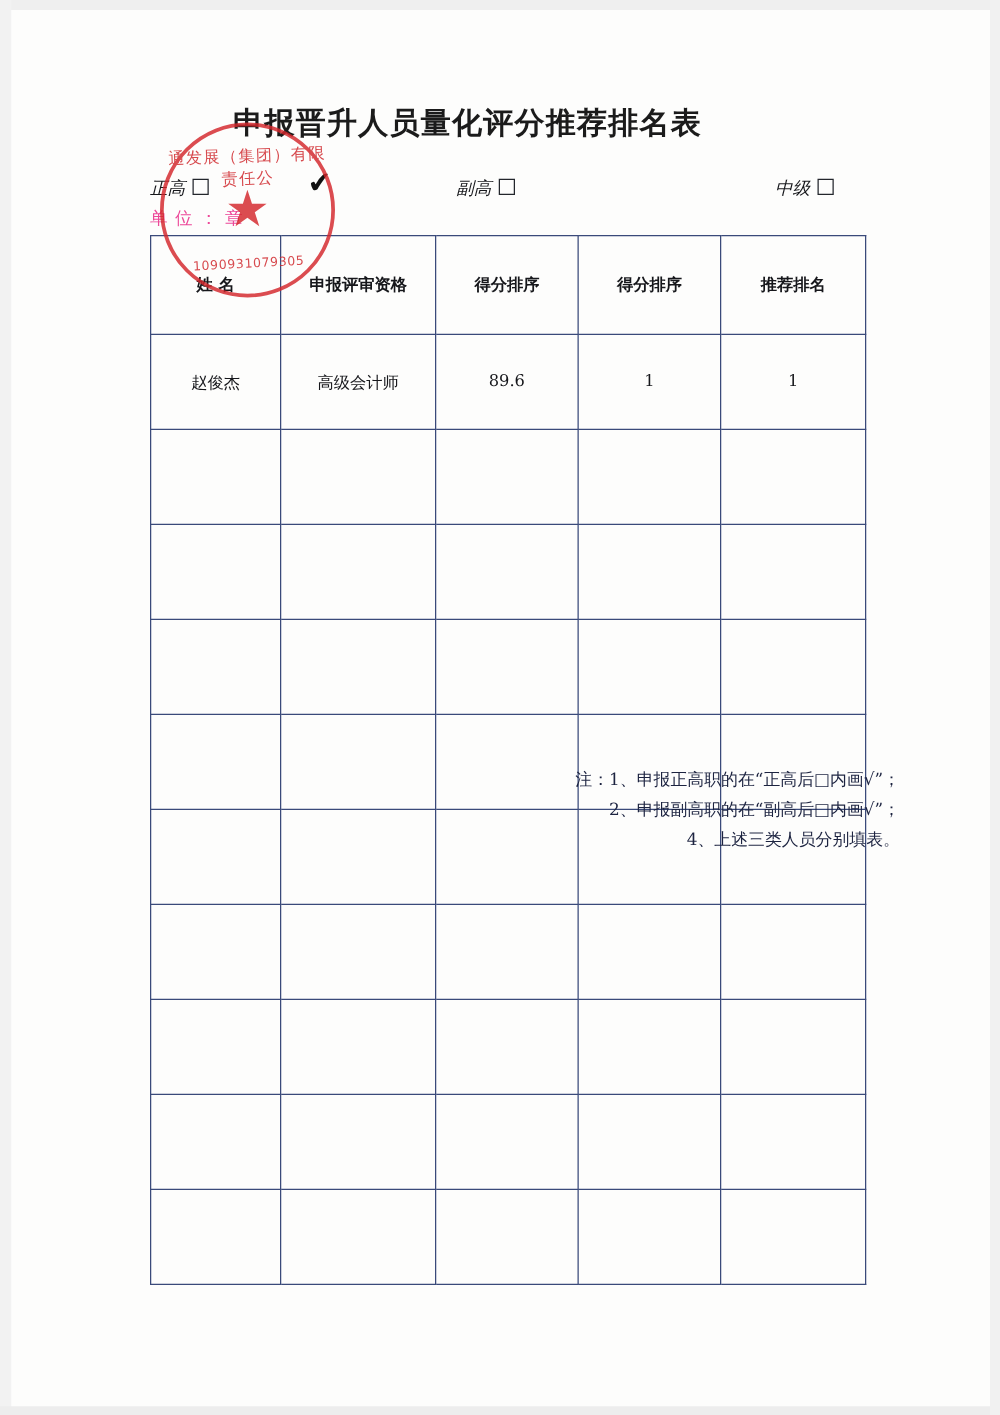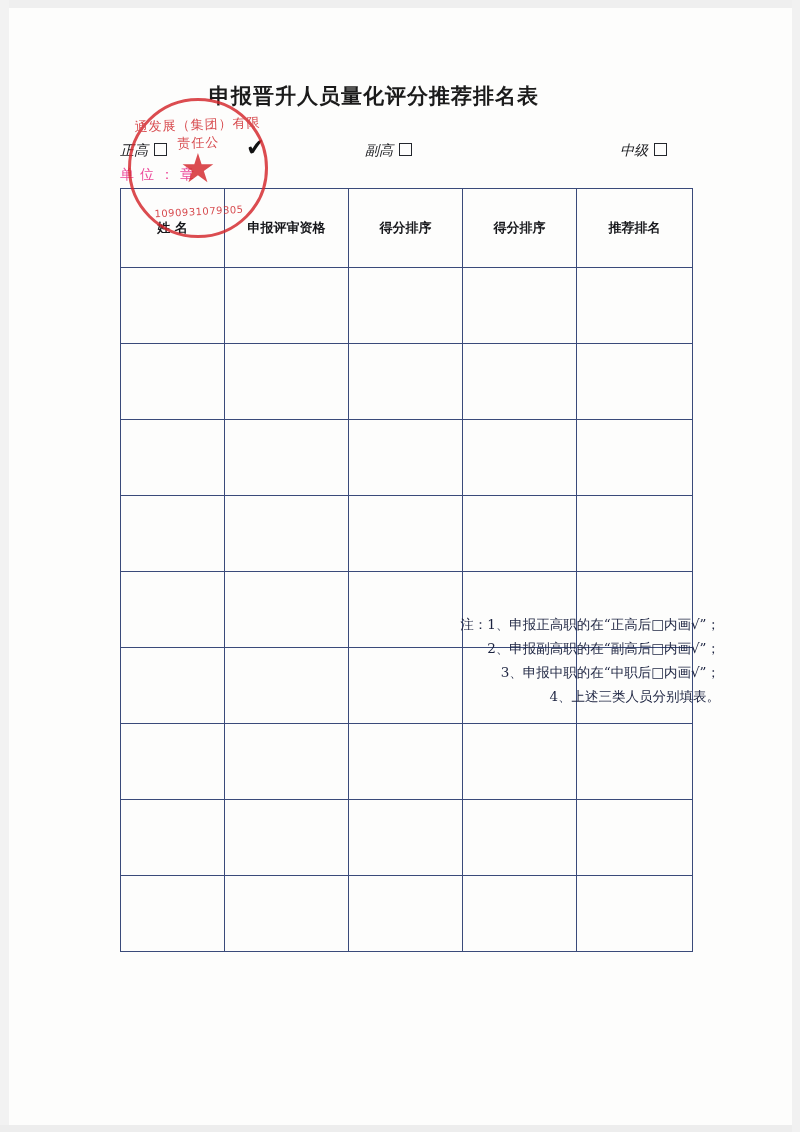--- a/index.html
+++ b/index.html
@@ -55,21 +55,21 @@
     background: #f1f1f1;
   }
 
   .doc-title {
     position: absolute;
     left: 0;
     top: 82px;
     width: 748px;
     text-align: center;
     font-family: "DejaVu Serif", "Liberation Serif", serif;
-    font-size: 21px;
+    font-size: 24px;
     font-weight: 700;
     color: #1b1b1b;
     letter-spacing: 1px;
   }
 
   .level-row {
     position: absolute;
     left: 120px;
     top: 140px;
     width: 570px;
@@ -255,20 +255,27 @@
       <tr>
         <th>姓  名</th>
         <th>申报评审资格</th>
         <th>得分排序</th>
         <th>得分排序</th>
         <th>推荐排名</th>
       </tr>
     </thead>
     <tbody>
       <tr>
+        <td class="data">赵俊杰</td>
+        <td class="data">高级会计师</td>
+        <td class="data">89.6</td>
+        <td class="data">1</td>
+        <td class="data">1</td>
+      </tr>
+      <tr>
         <td class="data"></td>
         <td class="data"></td>
         <td class="data"></td>
         <td class="data"></td>
         <td class="data"></td>
       </tr>
       <tr>
         <td class="data"></td>
         <td class="data"></td>
         <td class="data"></td>
@@ -323,21 +330,20 @@
         <td class="data"></td>
         <td class="data"></td>
         <td class="data"></td>
       </tr>
     </tbody>
   </table>
 
   <div class="notes">
     <div class="n-first">注：1、申报正高职的在“正高后□内画√”；</div>
     <div class="n-rest">2、申报副高职的在“副高后□内画√”；</div>
-    <div class="n-rest">3、申报中职的在“中职后□内画√”；</div>
     <div class="n-rest">4、上述三类人员分别填表。</div>
   </div>
 
   <div class="seal">
     <div class="ring"></div>
     <div class="seal-text-top">通发展（集团）有限责任公</div>
     <div class="star">★</div>
     <div class="seal-text-bottom">1090931079305</div>
   </div>
 </div>

